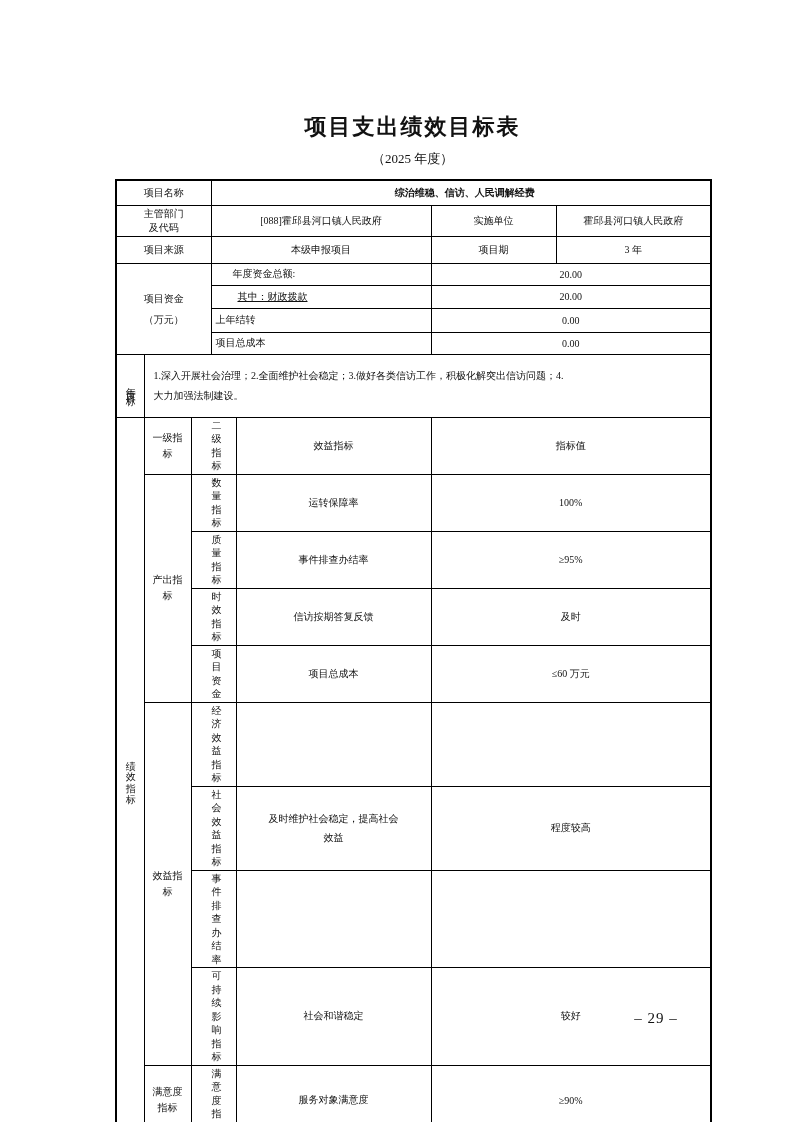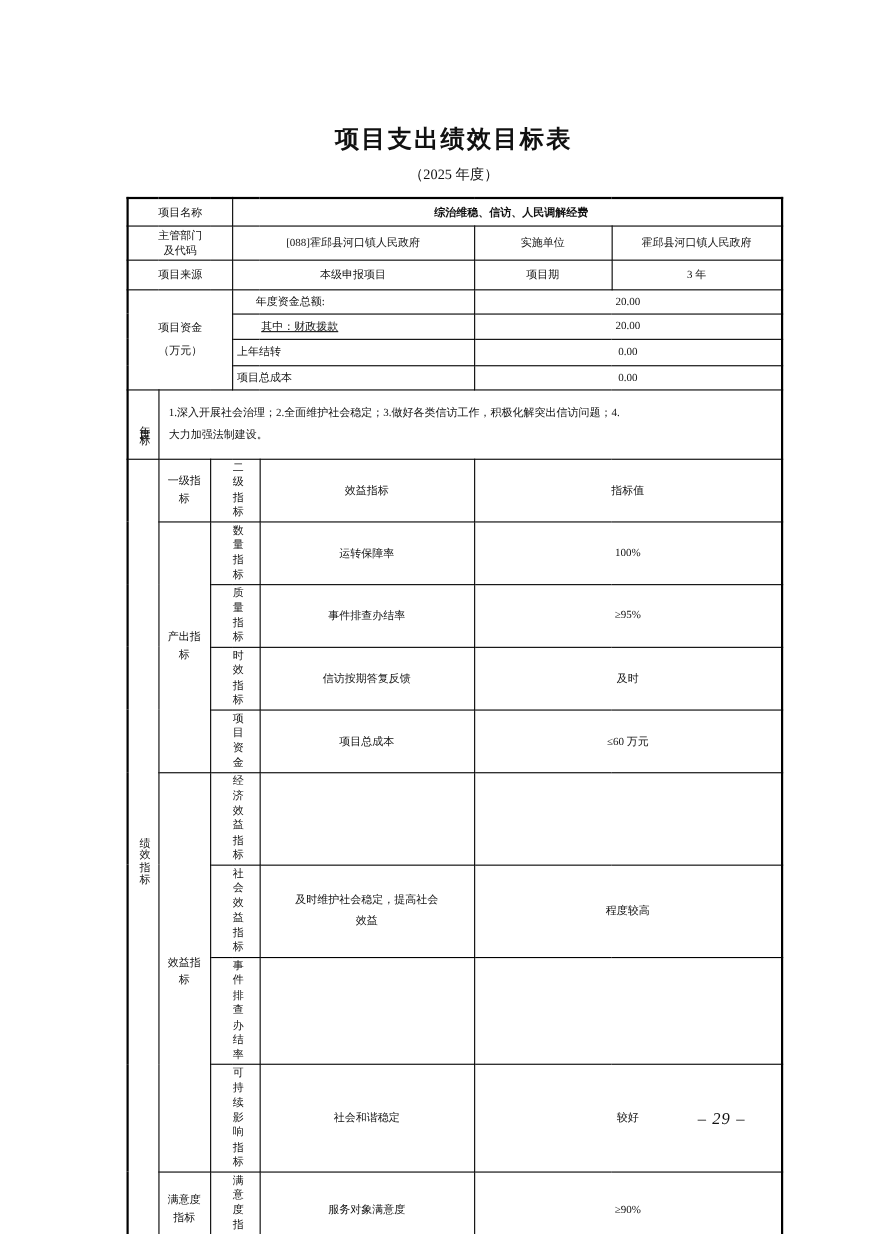--- a/index.html
+++ b/index.html
@@ -84,21 +84,20 @@
   .r10{height:41px}.r11{height:42px}.r12{height:41px}.r13{height:33px}
   .r14{height:45px}.r15{height:47px}.r16{height:53px}.r17{height:65px}
   .r18{height:58px}
   .page-number{
     position:absolute;
     left:616px; top:1010px;
     width:80px;
     text-align:center;
     font-size:15px;
     letter-spacing:1px;
-    font-style:italic;
   }
 </style>
 </head>
 <body>
 
 <div class="sheet">
   <h1 class="doc-title">项目支出绩效目标表</h1>
   <p class="doc-subtitle">（2025 年度）</p>
 
   <table class="main">

